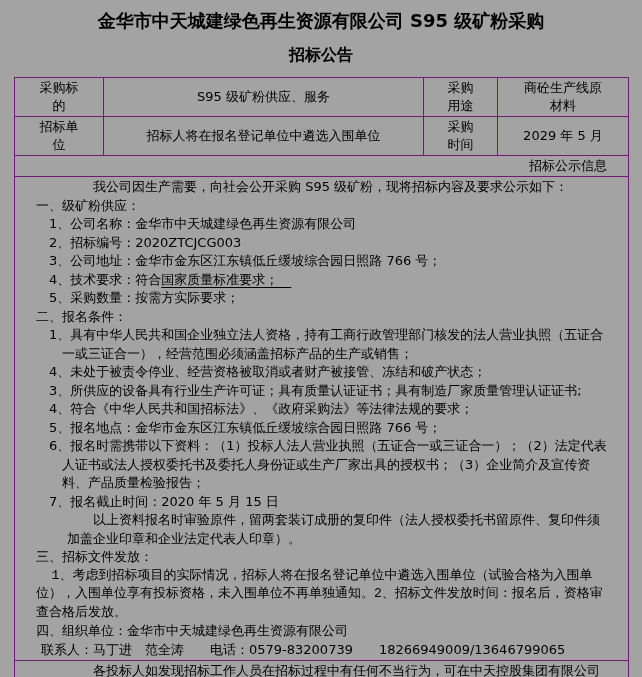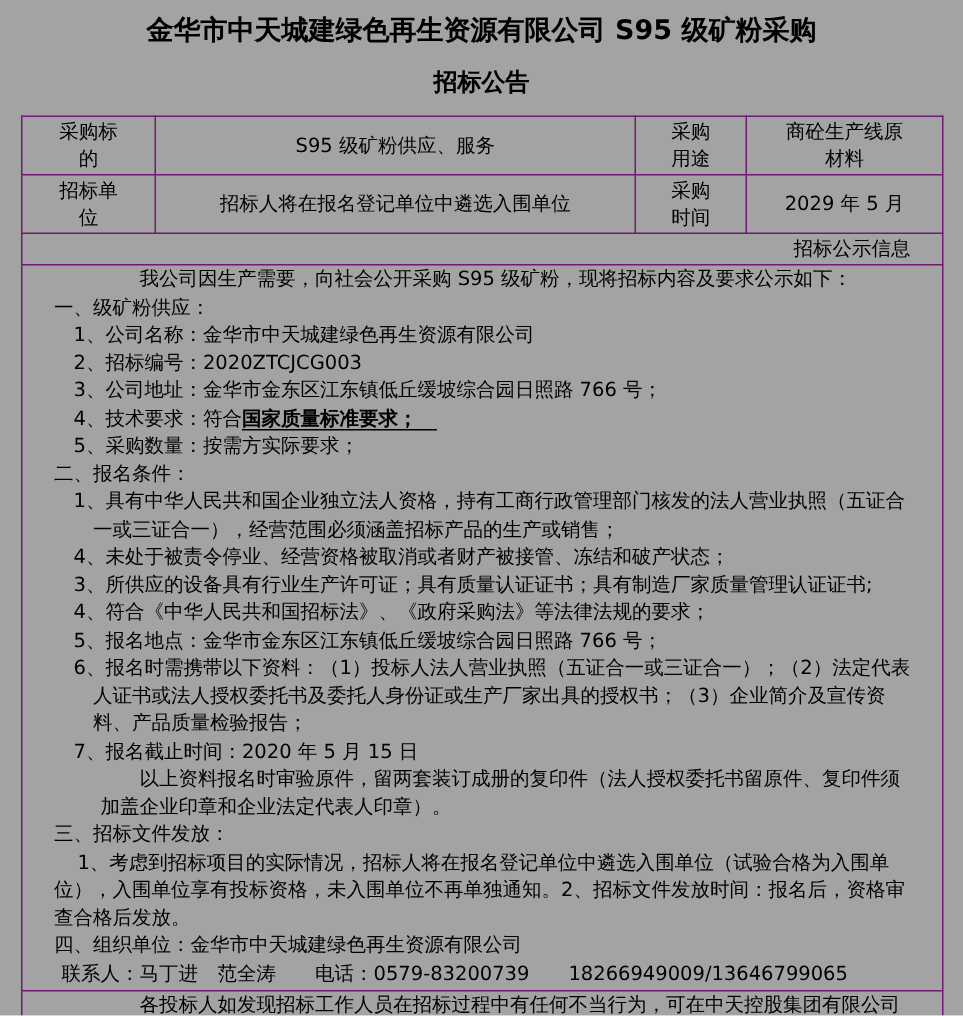--- a/index.html
+++ b/index.html
@@ -44,24 +44,24 @@
     box-sizing: border-box;
     overflow: hidden;
   }
   td.c { text-align: center; height: 22px; }
   td.section-row { height: 19px; text-align: right; }
   td.body-cell { padding: 3px 4px 2px 4px; vertical-align: top; }
   td.complaint-cell { padding: 2px 4px; vertical-align: top; }
   .ln { line-height: 18.5px; white-space: normal; }
   .cln { line-height: 18px; }
   .indent2 { text-indent: 2em; margin-left: 31px; }
-  .indent1 { text-indent: 1.2em; }
+  .indent1 { text-indent: 1.2em; font-family: Liberation Mono, monospace; }
   .item { padding-left: 2em; text-indent: -1em; }
   .contacts { padding-left: 5px; }
-  .uline { text-decoration: underline; text-underline-offset: 3px; font-weight: bold; }
+  .uline { text-decoration: underline; text-underline-offset: 3px; }
 </style>
 </head>
 <body>
 
 <div class="page">
 
   <div class="doc-title">金华市中天城建绿色再生资源有限公司 S95 级矿粉采购</div>
   <div class="doc-subtitle">招标公告</div>
 
   <table class="tender">

